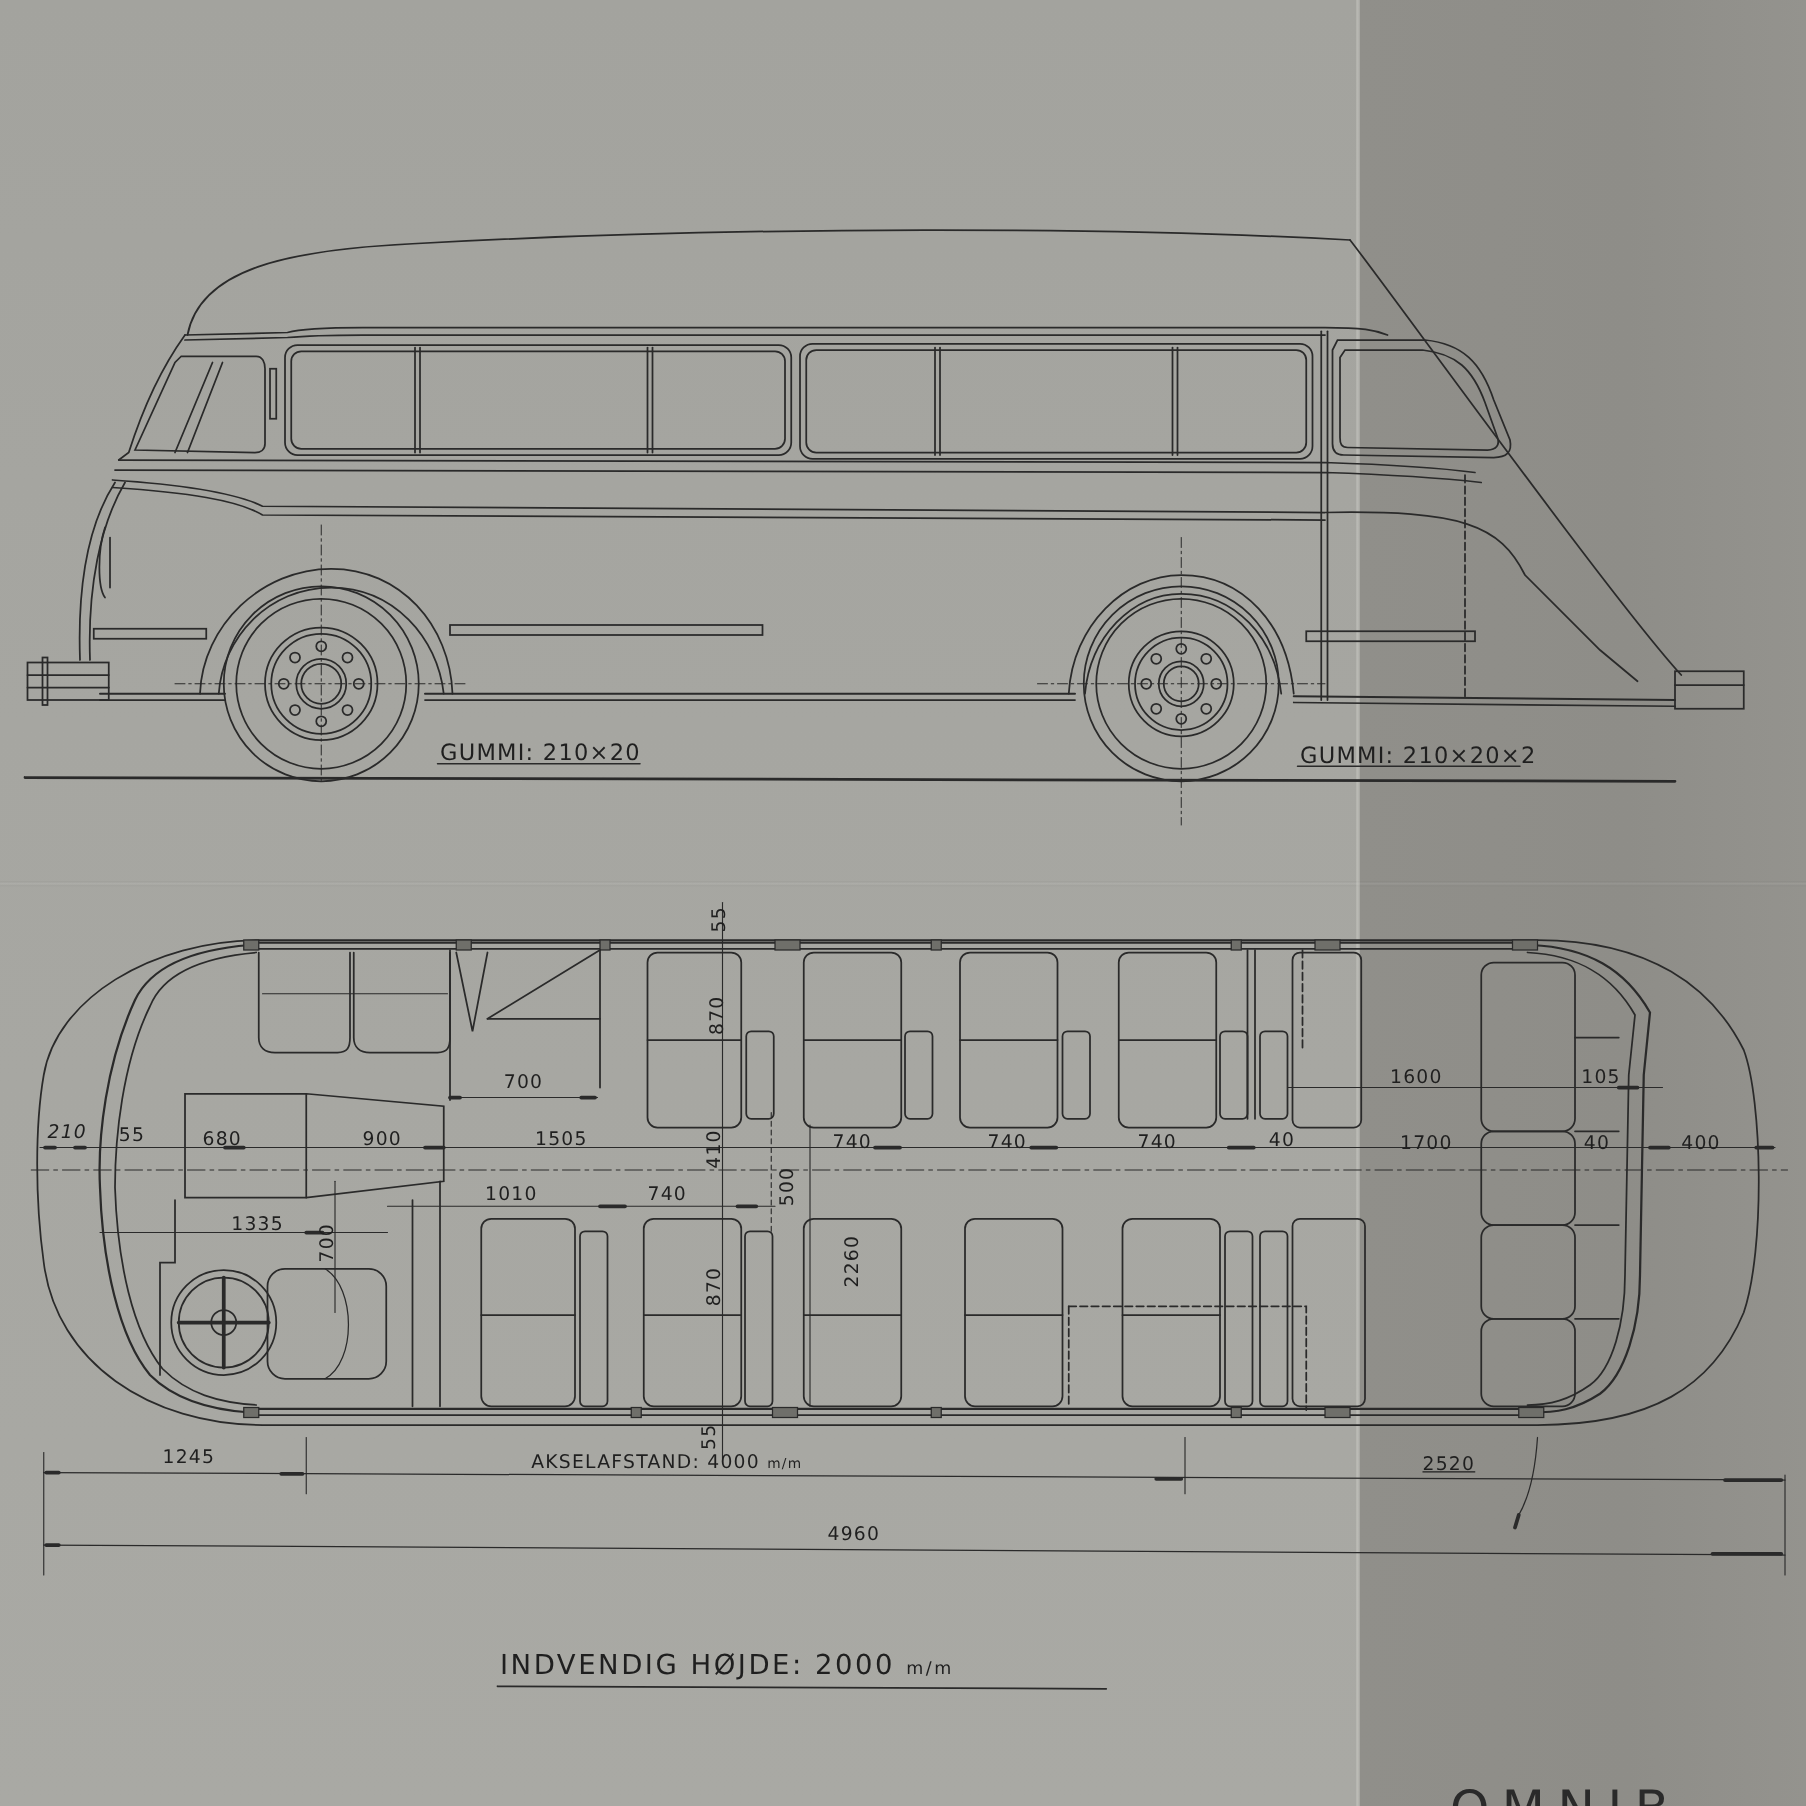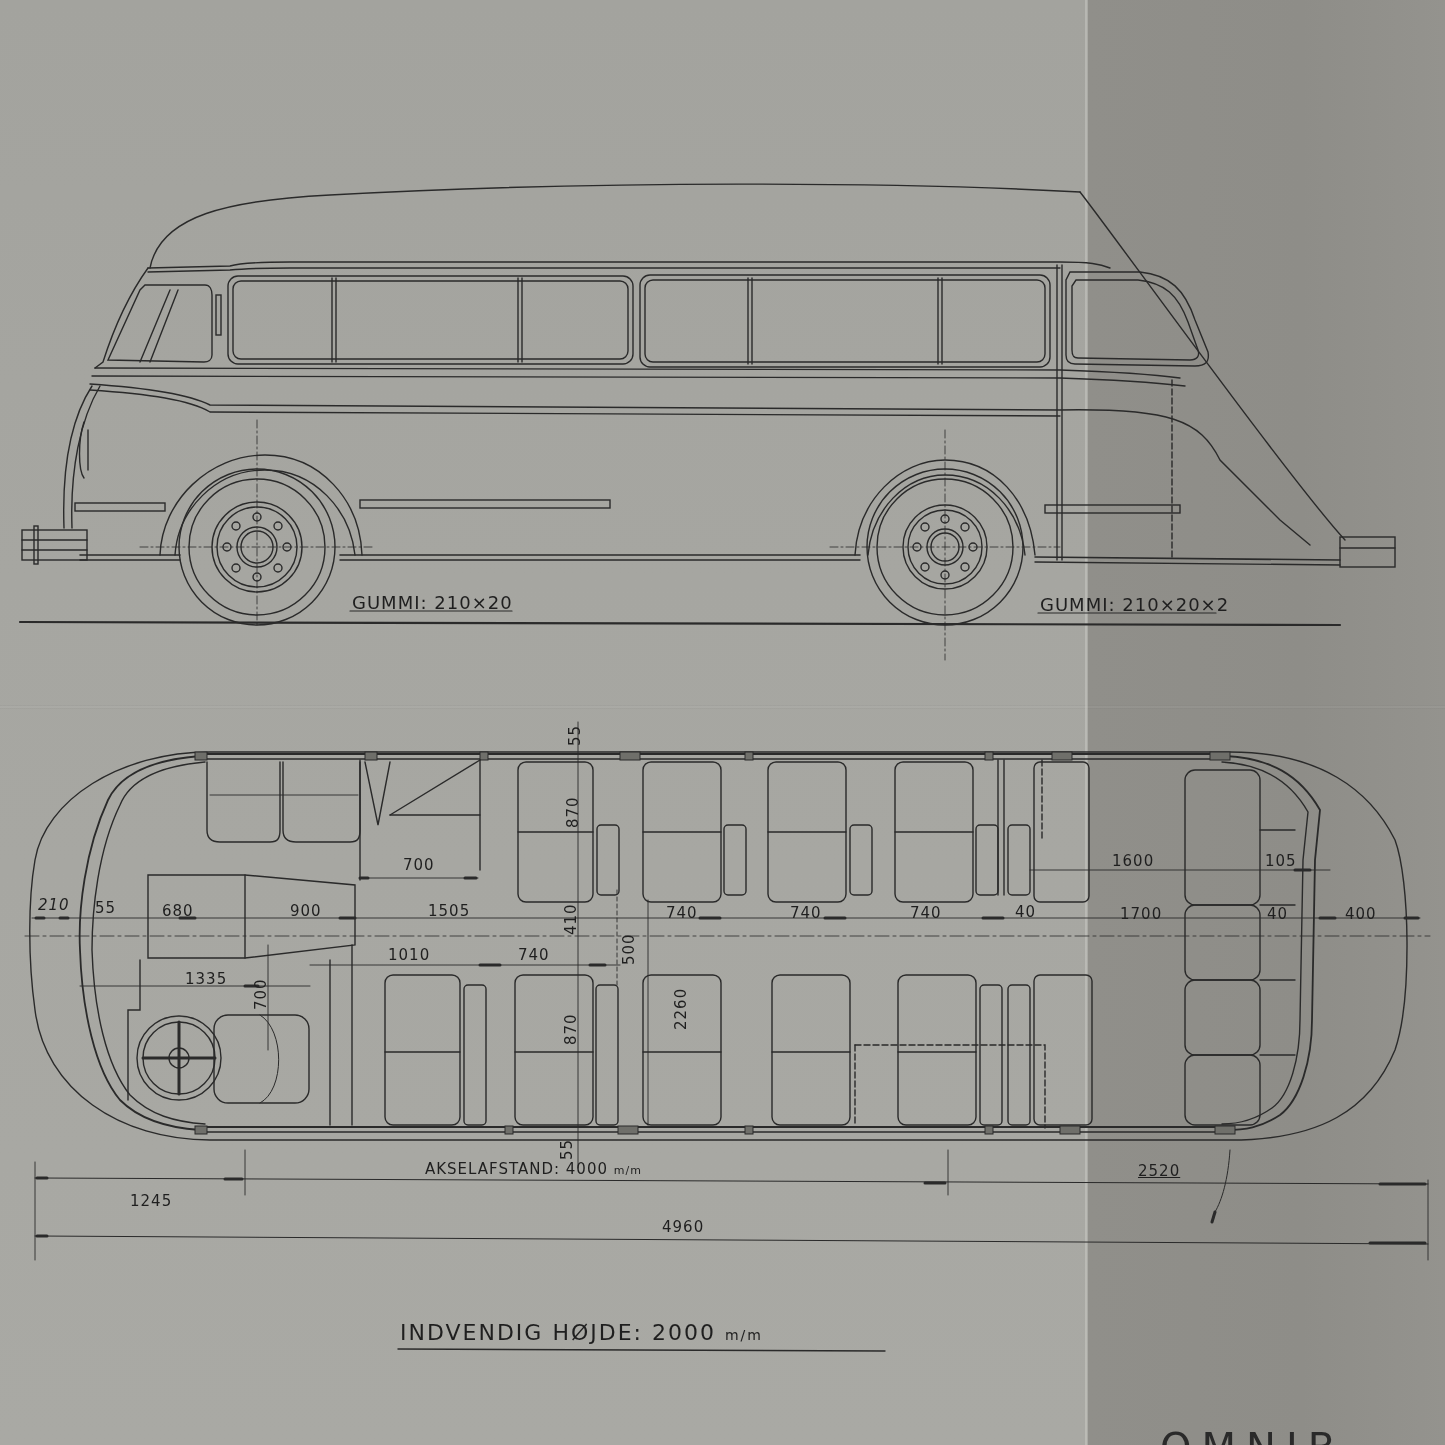--- a/index.html
+++ b/index.html
@@ -337,21 +337,21 @@
 <div class="lbl dim" style="left:1345px; top:905px;">400</div>
 
 <div class="lbl dim vert" style="left:566px; top:746px;">55</div>
 <div class="lbl dim vert" style="left:564px; top:828px;">870</div>
 <div class="lbl dim vert" style="left:562px; top:935px;">410</div>
 <div class="lbl dim vert" style="left:620px; top:965px;">500</div>
 <div class="lbl dim vert" style="left:562px; top:1045px;">870</div>
 <div class="lbl dim vert" style="left:672px; top:1030px;">2260</div>
 <div class="lbl dim vert" style="left:558px; top:1160px;">55</div>
 
-<div class="lbl dim" style="left:130px; top:1156px;margin-top:36px;">1245</div>
+<div class="lbl dim" style="left:130px; top:1156px;">1245</div>
 <div class="lbl dim" style="left:425px; top:1160px;">
   <span>AKSELAFSTAND: 4000</span>
   <span style="font-size:11px;">m/m</span>
 </div>
 <div class="lbl dim" style="left:1138px; top:1162px;text-decoration:underline;">2520</div>
 <div class="lbl dim" style="left:662px; top:1218px;">4960</div>
 
 <div class="lbl big-caption" style="left:400px; top:1320px; text-decoration:none;">
   <span>INDVENDIG HØJDE: 2000</span>
   <span style="font-size:14px;">m/m</span>

